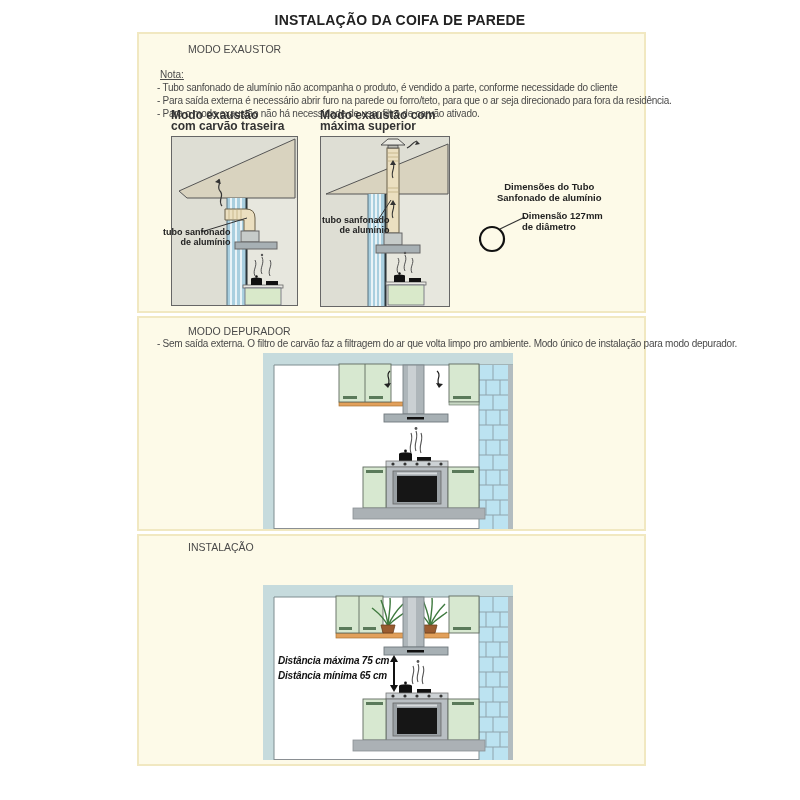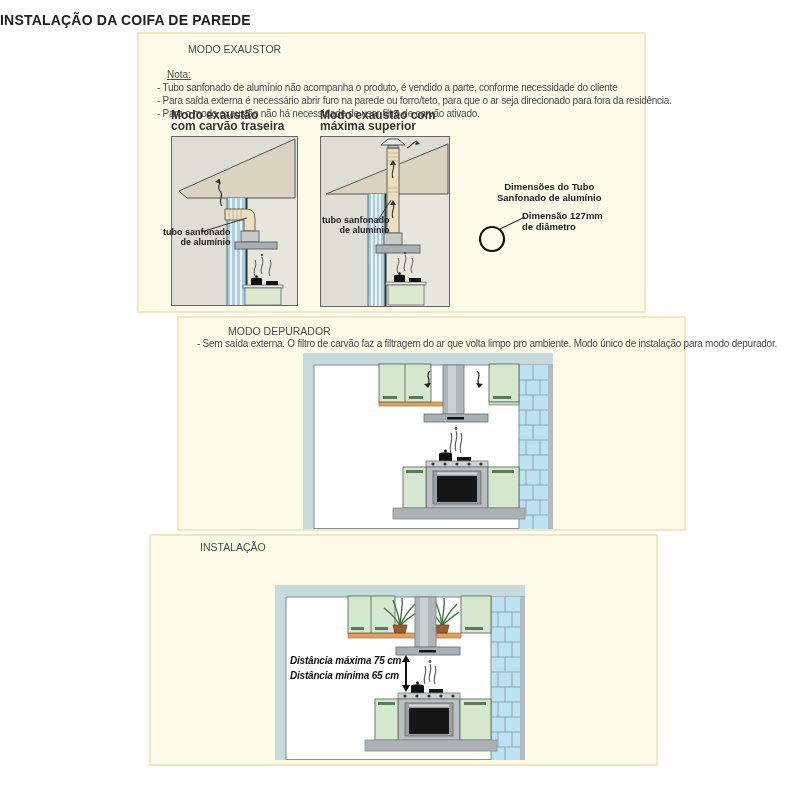--- a/index.html
+++ b/index.html
@@ -1,25 +1,25 @@
 <!DOCTYPE html>
 <html><head>
 <meta charset="utf-8">
 <style>
   html,body{margin:0;padding:0;}
   body{width:800px;height:800px;background:#ffffff;font-family:"Liberation Sans",sans-serif;position:relative;}
   .sheet{position:absolute;inset:0;}
-  .page-title{position:absolute;top:12px;left:0;width:800px;
+  .page-title{position:absolute;top:12px;left:0;width:800px;text-align:center;
     font-size:14px;font-weight:bold;color:#222;letter-spacing:.2px;}
   .panel{position:absolute;left:137px;width:509px;background:#FDFAE8;border:2px solid #F1E8C1;box-sizing:border-box;}
   .panel-exaustor{top:32px;height:281px;}
-  .panel-depurador{top:316px;height:215px;margin-left:40px;}
-  .panel-instalacao{top:534px;height:232px;margin-left:12px;}
+  .panel-depurador{top:316px;height:215px;}
+  .panel-instalacao{top:534px;height:232px;}
   .sec-heading{position:absolute;left:18px;font-size:10.5px;color:#4a4a4a;white-space:nowrap;padding-left:31px;}
-  .note-label{position:absolute;left:28px;font-size:10px;color:#4a4a4a;text-decoration:underline;}
+  .note-label{position:absolute;left:21px;font-size:10px;color:#4a4a4a;text-decoration:underline;}
   .bullet{position:absolute;left:18px;font-size:10px;color:#4a4a4a;white-space:nowrap;letter-spacing:-0.25px;}
   .diagram{position:absolute;}
   .diag-title{position:absolute;top:0;left:0;font-size:12px;font-weight:bold;color:#333;line-height:11px;white-space:nowrap;}
   .tube-label{position:absolute;font-size:9px;font-weight:bold;color:#222;line-height:9.5px;white-space:nowrap;text-align:right;}
   .dim-title{position:absolute;font-size:9.5px;font-weight:bold;color:#222;line-height:11px;white-space:nowrap;text-align:center;}
   .dim-label{position:absolute;font-size:9.5px;font-weight:bold;color:#222;line-height:11px;white-space:nowrap;}
   .dist-label{position:absolute;font-size:10px;font-weight:bold;font-style:italic;color:#111;
     letter-spacing:-0.2px;white-space:nowrap;}
   svg{display:block;}
 </style>

